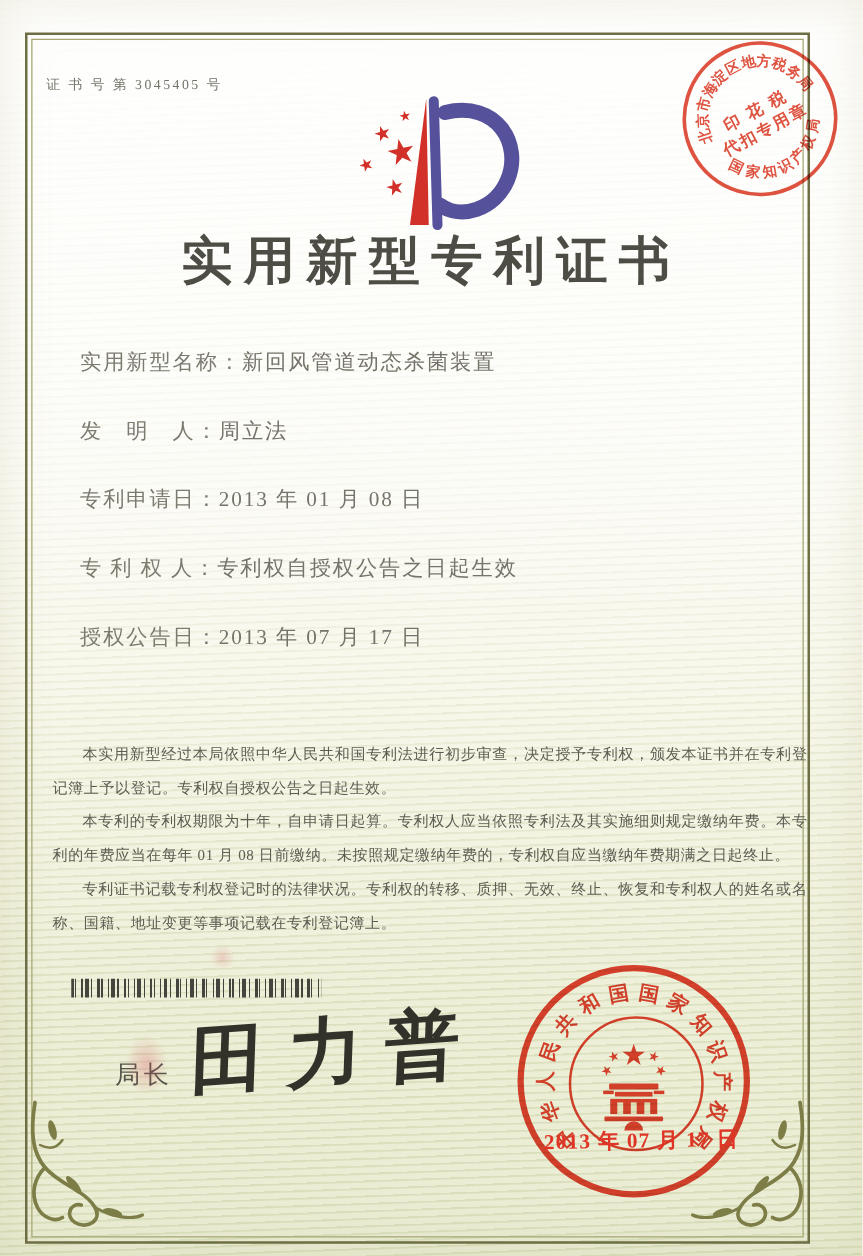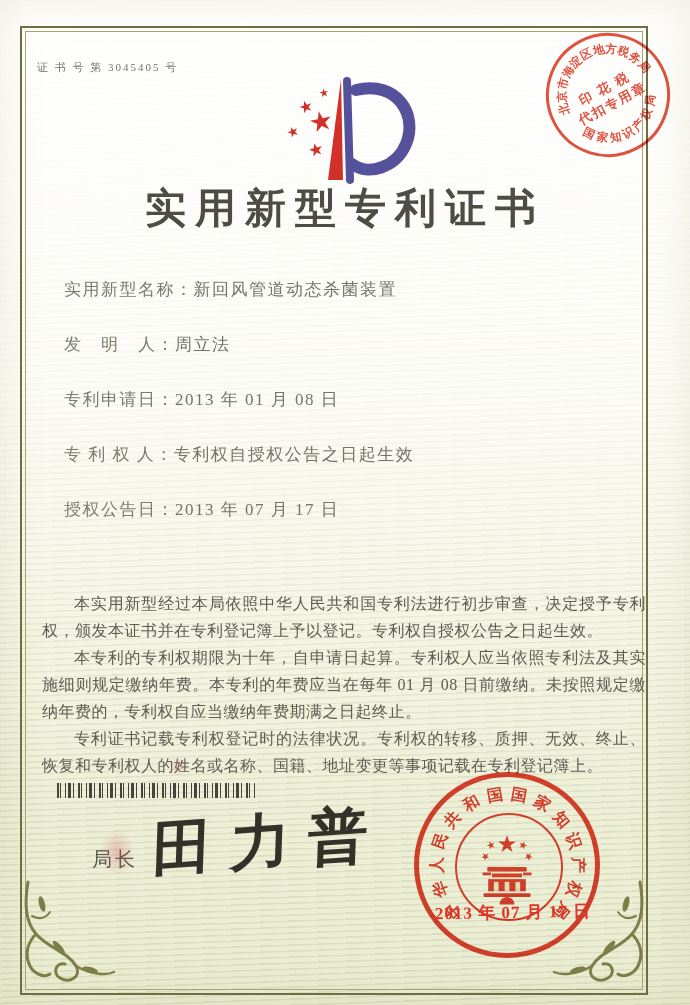--- a/index.html
+++ b/index.html
@@ -26,21 +26,21 @@
   .title{position:absolute;left:0;top:181px;width:100%;margin:0;text-align:center;
     font-size:41px;font-weight:700;letter-spacing:9px;color:#4d4d45;}
   
   .fields{position:absolute;left:40px;top:278px;width:600px;margin-left:24px;}
   .field-row{height:22px;margin-bottom:33px;font-size:17px;color:#7b7b70;
     letter-spacing:1.5px;white-space:nowrap;}
   .flabel{color:#7b7b70;}
   .fvalue{color:#74746a;}
   
   .body-text{position:absolute;left:42px;top:590px;width:604px;color:#5c5c51;
-    font-size:16px;line-height:27px;text-align:justify;letter-spacing:.5px;}
+    font-size:12px;line-height:27px;text-align:justify;letter-spacing:.5px;}
   .body-text p{margin:0;text-indent:2em;}
   
   .barcode{position:absolute;left:57px;top:783px;width:200px;height:15px;
     background:repeating-linear-gradient(90deg,
       #45453e 0 2px, transparent 2px 3px,
       #45453e 3px 4px, transparent 4px 8px,
       #45453e 8px 9px, transparent 9px 11px,
       #45453e 11px 14px, transparent 14px 16px,
       #45453e 16px 17px, transparent 17px 21px);}
   .sig-title{position:absolute;left:92px;top:846px;font-size:20px;color:#55554b;

